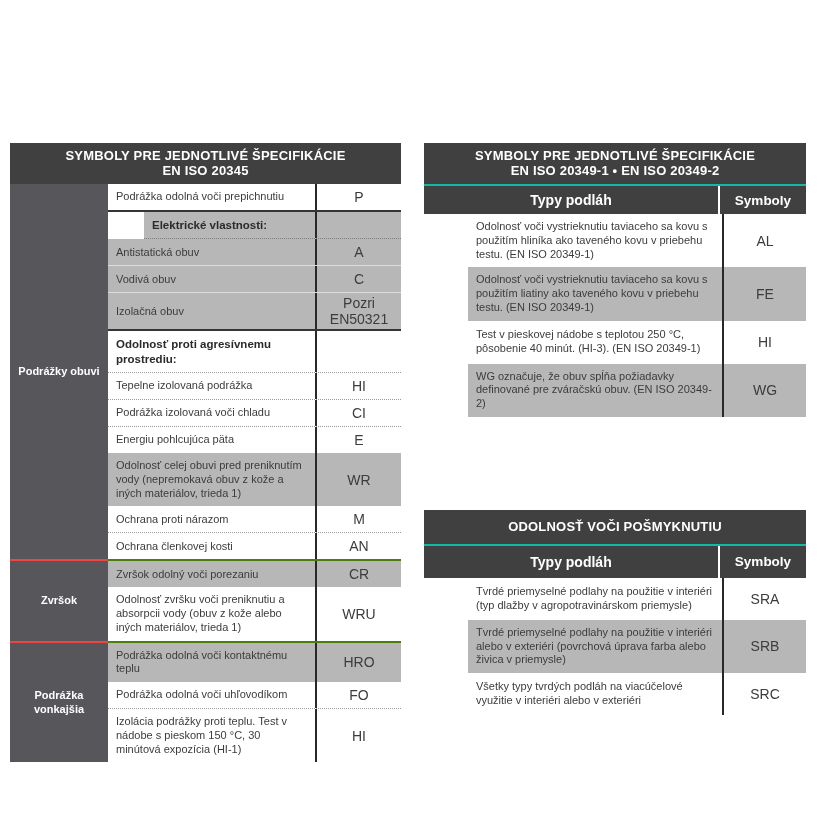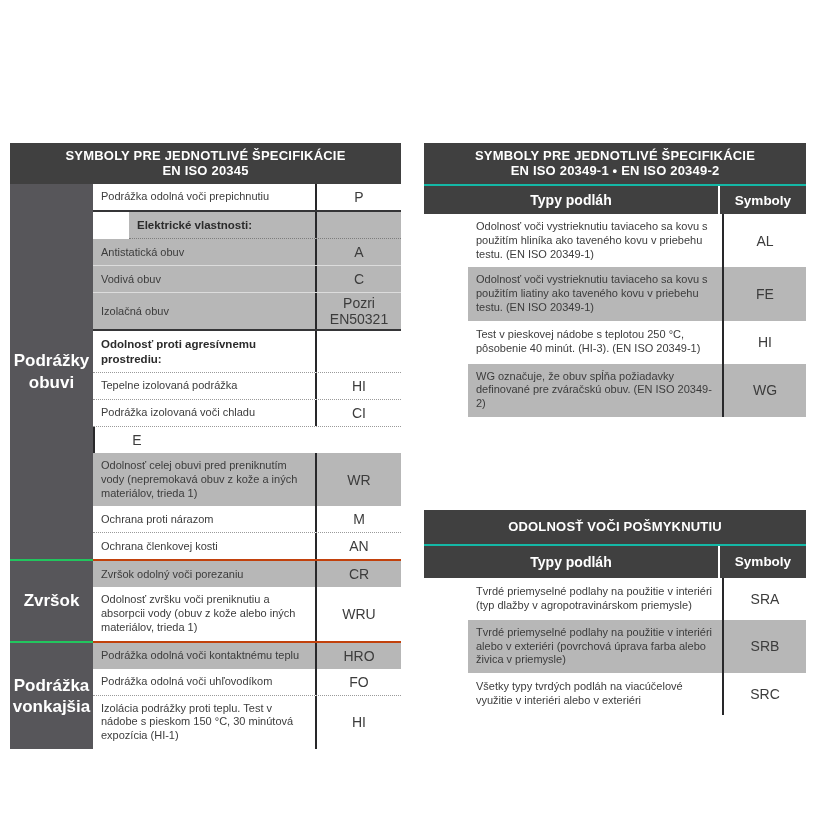--- a/index.html
+++ b/index.html
@@ -29,29 +29,29 @@
   }
   .sep-dot{border-bottom:1px dotted #9a9a9a;}
   .sep-dot-dark{border-bottom:1px dotted #7d7d7d;margin-left:36px;}
   .sep-light{border-bottom:1px solid #dcdcdc;}
   .sep-strong{border-bottom:2px solid #353537;}
 
   
   .left-table{position:absolute;left:10px;top:143px;width:391px;}
   .section{display:flex;}
   .section .cat{
-    width:83px;box-sizing:border-box;background:#57565a;color:#fff;
-    font-weight:bold;font-size:17px;line-height:1.25;
+    width:98px;box-sizing:border-box;background:#57565a;color:#fff;
+    font-weight:bold;font-size:11px;line-height:1.25;
     display:flex;align-items:center;justify-content:center;text-align:center;
     padding:4px 6px;
   }
   .section .rows{flex:1;display:flex;flex-direction:column;}
   .section .rows .row{min-height:26px;}
-  .section.bordered .rows{border-top:2px solid #c2410c;}
-  .section.bordered .cat{border-top:2px solid #22c55e;}
+  .section.bordered .rows{border-top:2px solid #4d7c0f;}
+  .section.bordered .cat{border-top:2px solid #ef4444;}
 
   
   .right-col{position:absolute;left:424px;top:143px;width:382px;}
   .subhead{
     display:flex;background:#404040;border-top:2px solid #14b8a6;
     color:#fff;font-weight:bold;
   }
   .subhead .sh-desc{flex:1;text-align:center;padding:6px 2px;font-size:14px;}
   .subhead .sh-sym{
     width:88px;box-sizing:border-box;border-left:2px solid #ffffff;
@@ -103,20 +103,21 @@
       </div>
       <div class="row sep-dot">
         <div class="desc">Tepelne izolovaná podrážka</div>
         <div class="sym">HI</div>
       </div>
       <div class="row sep-dot">
         <div class="desc">Podrážka izolovaná voči chladu</div>
         <div class="sym">CI</div>
       </div>
       <div class="row">
+        <div class="desc">Energiu pohlcujúca päta</div>
         <div class="sym">E</div>
       </div>
       <div class="row gray">
         <div class="desc">Odolnosť celej obuvi pred preniknutím vody (nepremokavá obuv z kože a iných materiálov, trieda 1)</div>
         <div class="sym">WR</div>
       </div>
       <div class="row sep-dot">
         <div class="desc">Ochrana proti nárazom</div>
         <div class="sym">M</div>
       </div>

